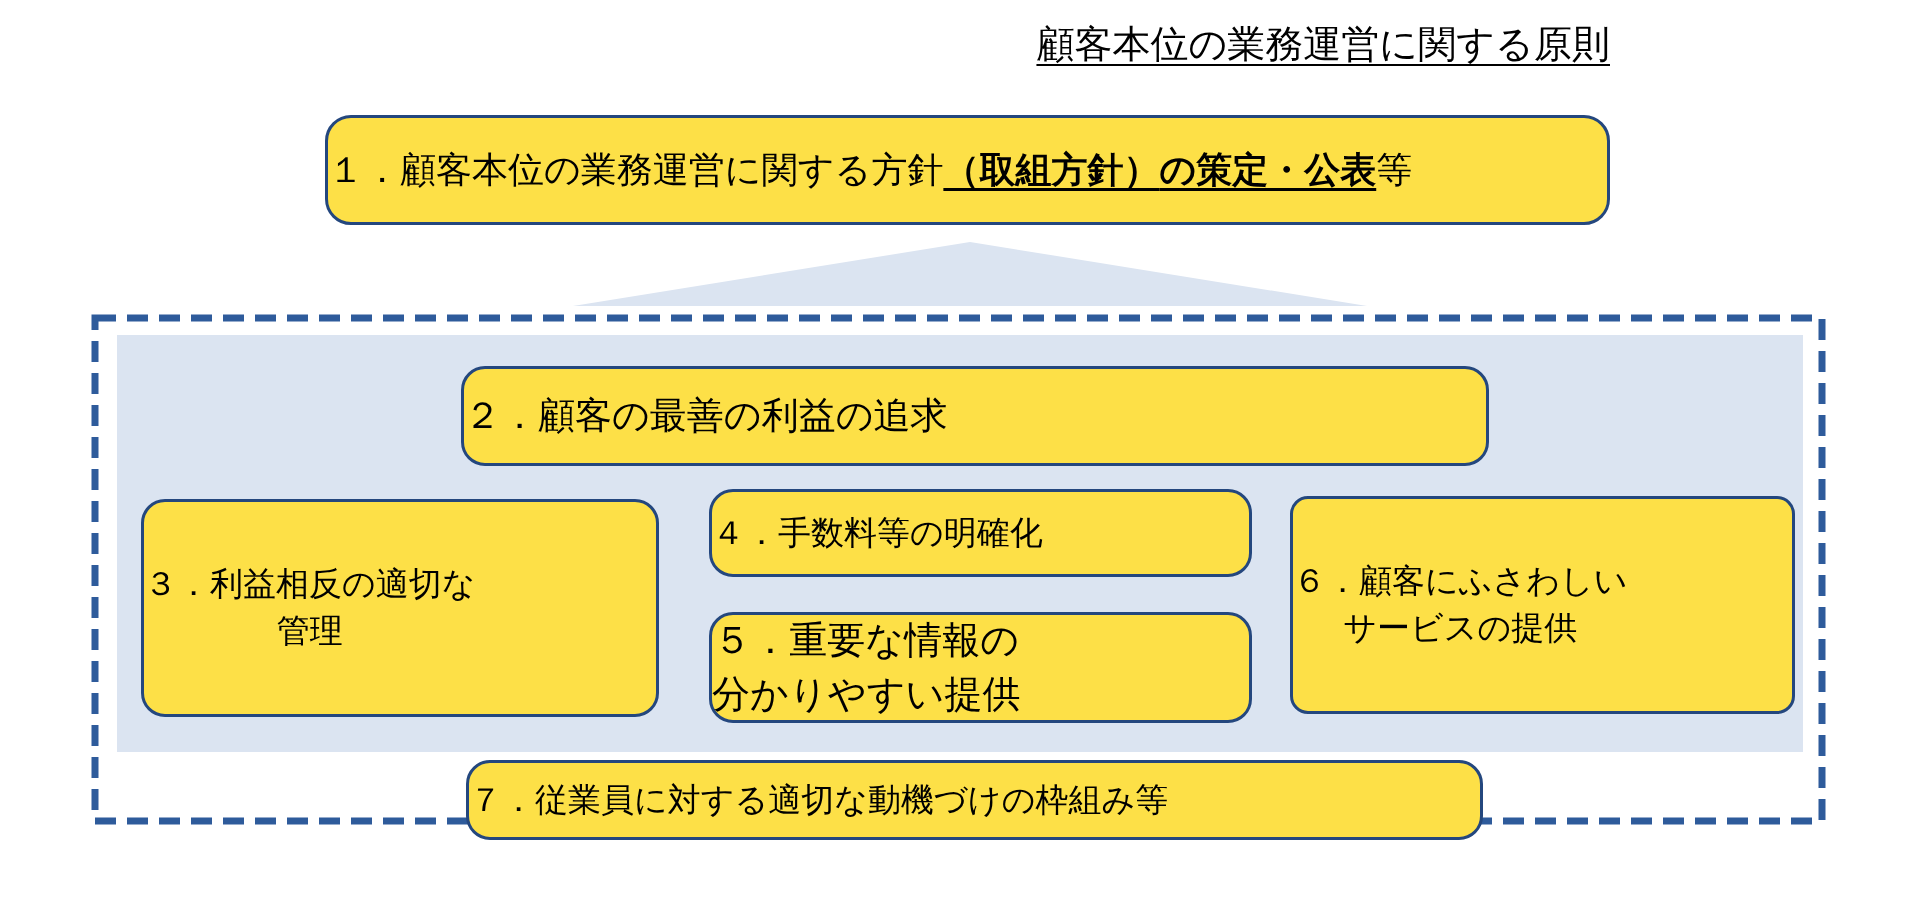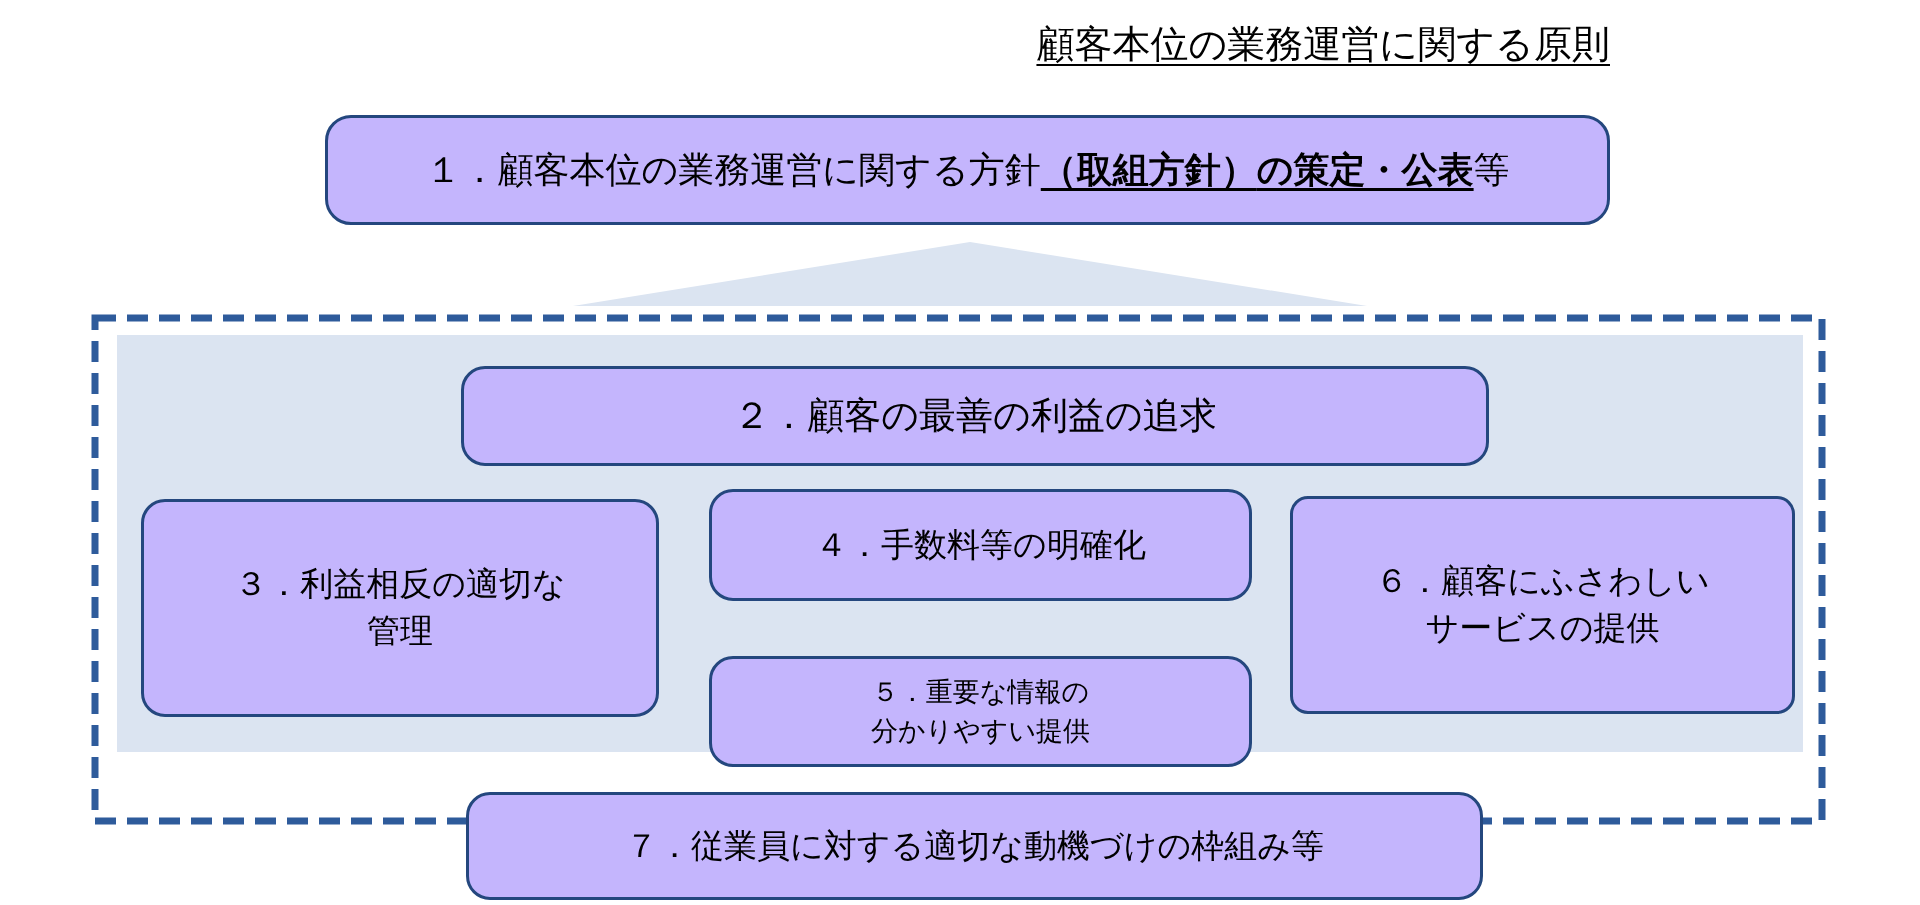--- a/index.html
+++ b/index.html
@@ -37,38 +37,37 @@
     line-height:1.2;
     z-index:2;
   }
   .page-title .title-text{
     text-decoration:underline;
     text-underline-offset:7px;
     text-decoration-thickness:2px;
   }
   .pbox{
     position:absolute;
-    background:#c4b5fd;
+    background:#fde047;
     border:3px solid var(--box-border);
     border-radius:24px;
     display:flex;
     align-items:center;
-    justify-content:center;
     text-align:center;
     z-index:3;
     box-sizing:border-box;
     line-height:1.42;
   }
   .pbox-1{left:325px;top:115px;width:1285px;height:110px;font-size:36px;border-radius:26px;}
   .pbox-2{left:461px;top:366px;width:1028px;height:100px;font-size:37px;}
   .pbox-3{left:141px;top:499px;width:518px;height:218px;font-size:33px;}
-  .pbox-4{left:709px;top:489px;width:543px;height:112px;font-size:33px;}
-  .pbox-5{left:709px;top:612px;width:543px;height:111px;font-size:27px;margin-top:44px;}
+  .pbox-4{left:709px;top:489px;width:543px;height:88px;font-size:33px;}
+  .pbox-5{left:709px;top:612px;width:543px;height:111px;font-size:38px;}
   .pbox-6{left:1290px;top:496px;width:505px;height:218px;font-size:33px;border-radius:18px;}
-  .pbox-7{left:466px;top:792px;width:1017px;height:108px;font-size:33px;}
+  .pbox-7{left:466px;top:760px;width:1017px;height:80px;font-size:33px;}
   .seg-bold-underline{
     font-weight:bold;
     text-decoration:underline;
     text-underline-offset:6px;
     text-decoration-thickness:3px;
   }
 </style>
 </head>
 <body>
 

